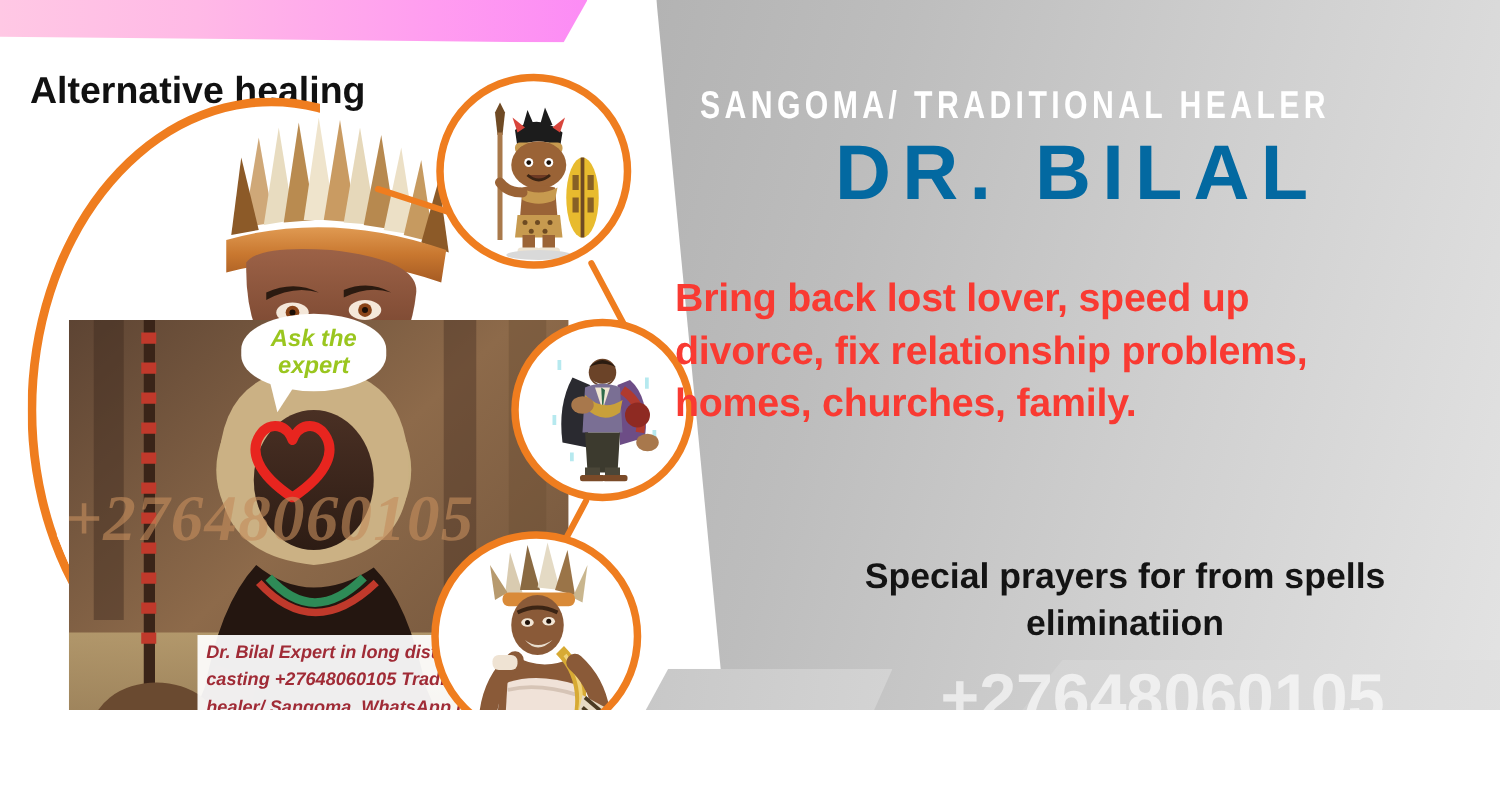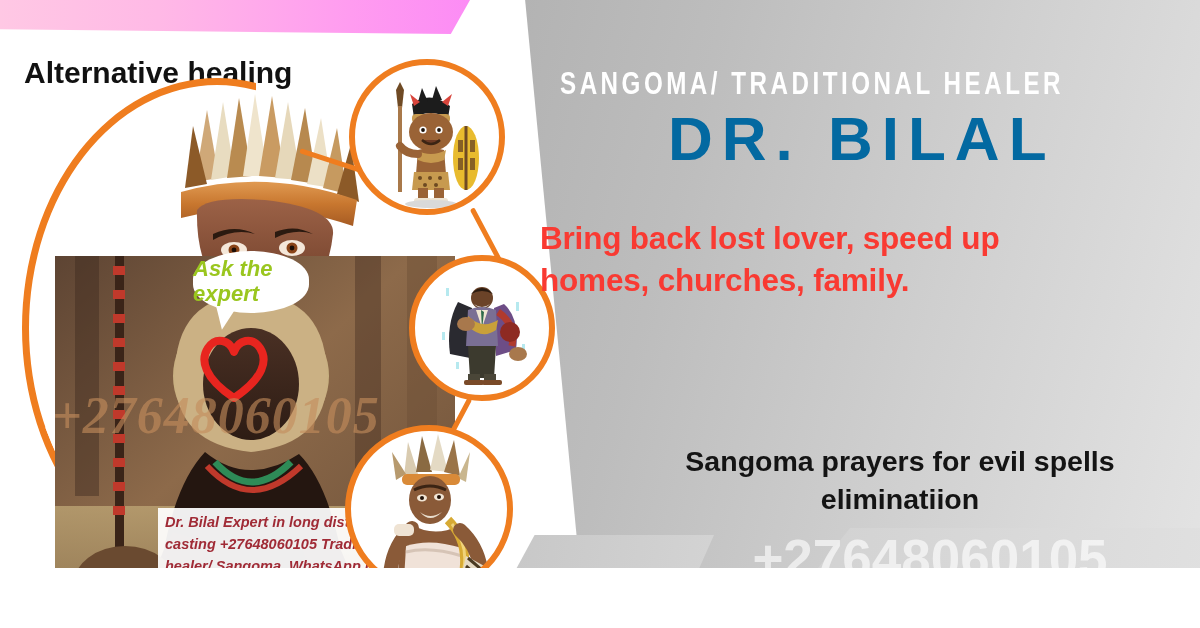--- a/index.html
+++ b/index.html
@@ -92,22 +92,22 @@
     overflow:hidden;
   }
   .photo .bgimg { position:absolute; inset:0; }
 
   .bubble {
     position:absolute; left:193px; top:251px; width:116px; height:62px;
     background:#ffffff; border-radius:50%/46%;
     display:flex; align-items:center; justify-content:center;
   }
   .bubble-text {
-    color:#9ac61f; font-weight:bold; font-style:italic; font-size:22px;
-    line-height:1.12; text-align:left;
+    color:#9ac61f; font-weight:bold; font-style:italic; font-size:19px;
+    line-height:1.12; text-align:center;
   }
   .bubble-tail {
     position:absolute; left:212px; top:300px; width:0; height:0;
     border-left:12px solid transparent; border-right:14px solid transparent;
     border-top:30px solid #ffffff; transform:rotate(8deg);
   }
 
   .heart { position:absolute; left:196px; top:334px; width:76px; height:68px; }
 
   .wm-left {
@@ -461,23 +461,24 @@
       <path d="M44 146 Q38 154 44 160 Q52 158 50 148 Z" fill="#1e1e1e"></path>
     </svg>
   </div>
   <div class="badge-ring b3r"></div>
 
   <div class="kicker">SANGOMA/ TRADITIONAL HEALER</div>
   <div class="bigname">DR.  BILAL</div>
 
   <div class="red-copy">
     <div>Bring back lost lover, speed up</div>
+    <div>divorce, fix relationship problems,</div>
     <div>homes, churches, family.</div>
   </div>
 
   <div class="black-copy">
-    <div>Sangoma prayers for  evil spells</div>
+    <div>Special prayers for  from spells</div>
     <div>eliminatiion</div>
   </div>
 
   <div class="watermark-right">+27648060105</div>
 
 </div>
 
 </body></html>

